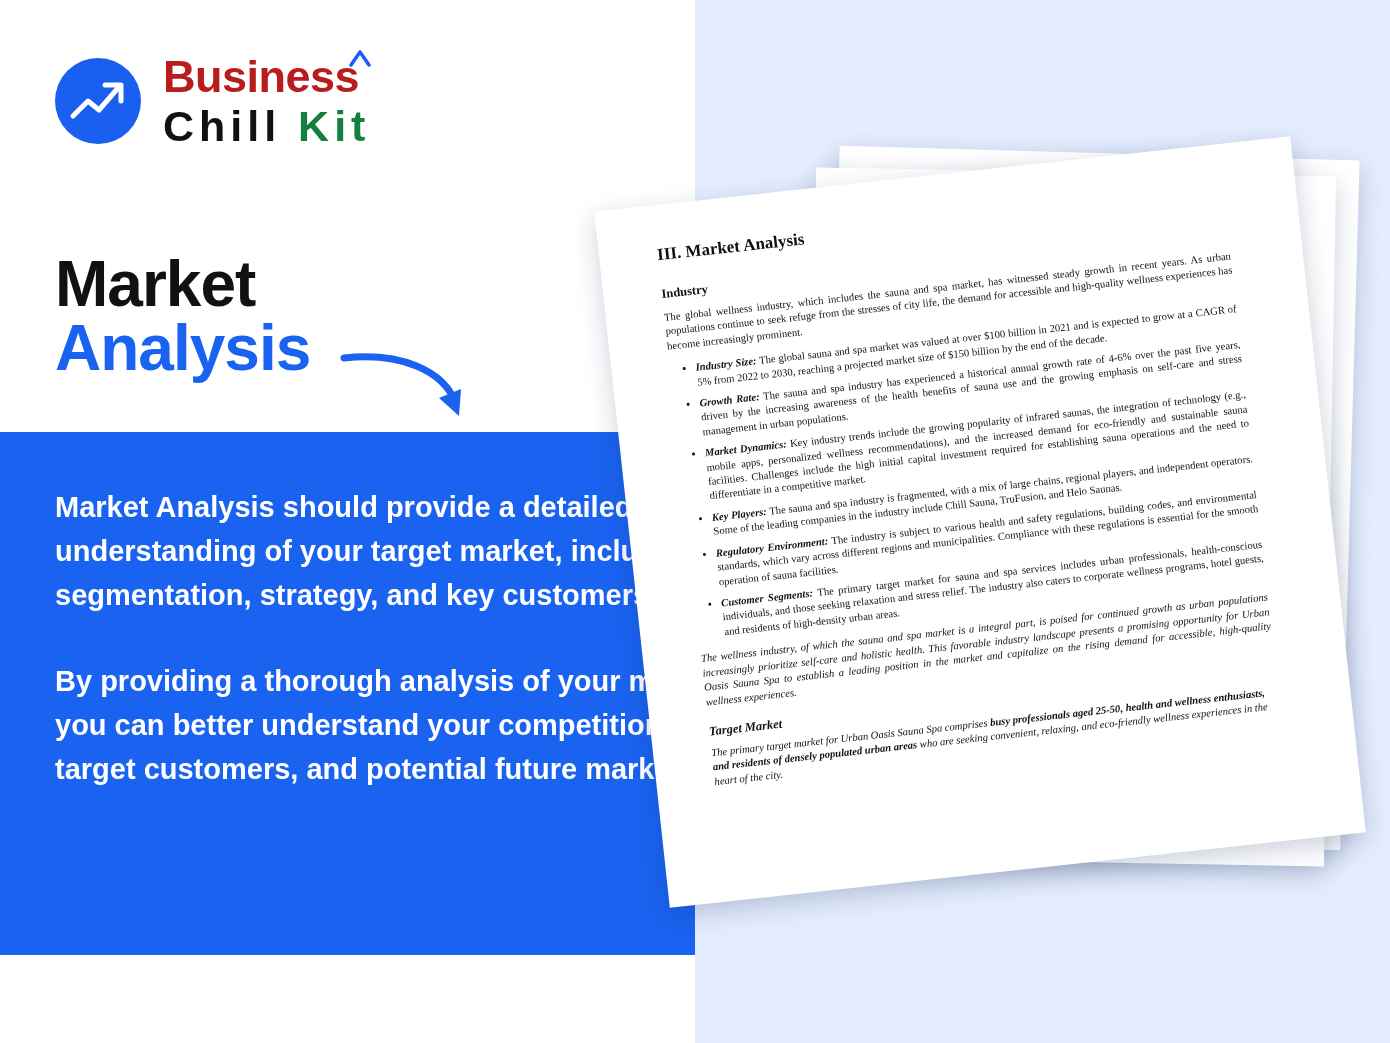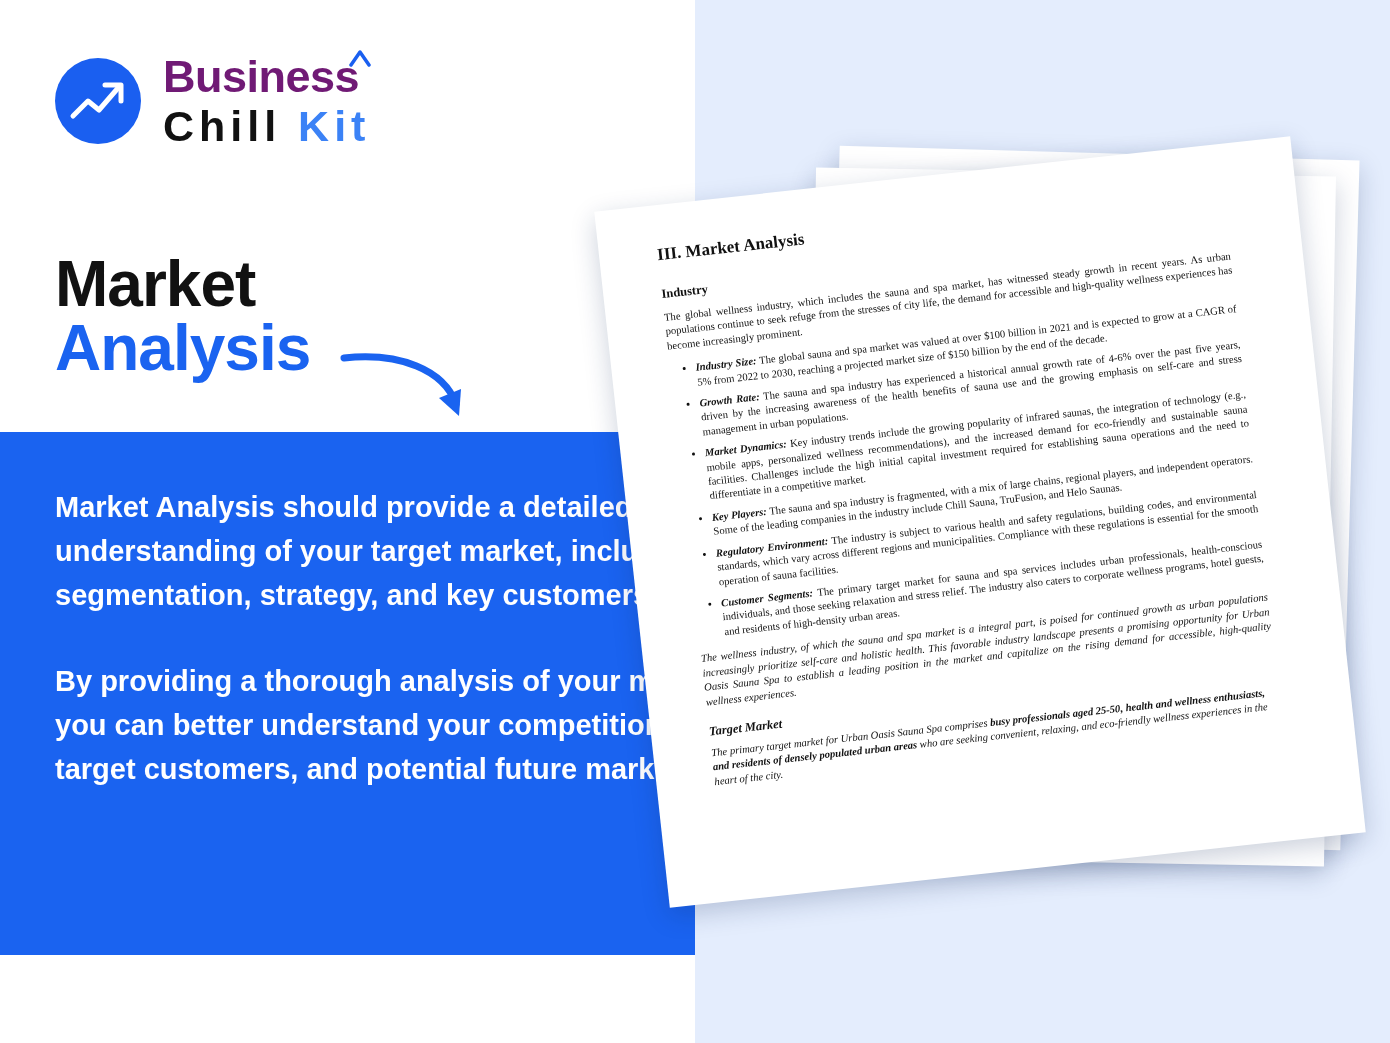--- a/index.html
+++ b/index.html
@@ -53,32 +53,32 @@
   .logo-mark svg { position: absolute; left: 0; top: 0; }
   .logo-text {
     position: absolute;
     left: 108px;
     top: 0;
     width: 300px;
   }
   .logo-line1 {
     font-size: 45px;
     font-weight: bold;
-    color: #701a75;
+    color: #b91c1c;
     letter-spacing: -0.5px;
     line-height: 50px;
   }
   .logo-line2 {
     font-size: 43px;
     font-weight: bold;
     color: #111111;
     letter-spacing: 5px;
     line-height: 48px;
   }
-  .logo-line2 .kit { color: #3b82f6; }
+  .logo-line2 .kit { color: #15803d; }
   .logo-hat {
     position: absolute;
     left: 186px;
     top: -3px;
     width: 22px;
     height: 18px;
   }
 
   
   .headline {

